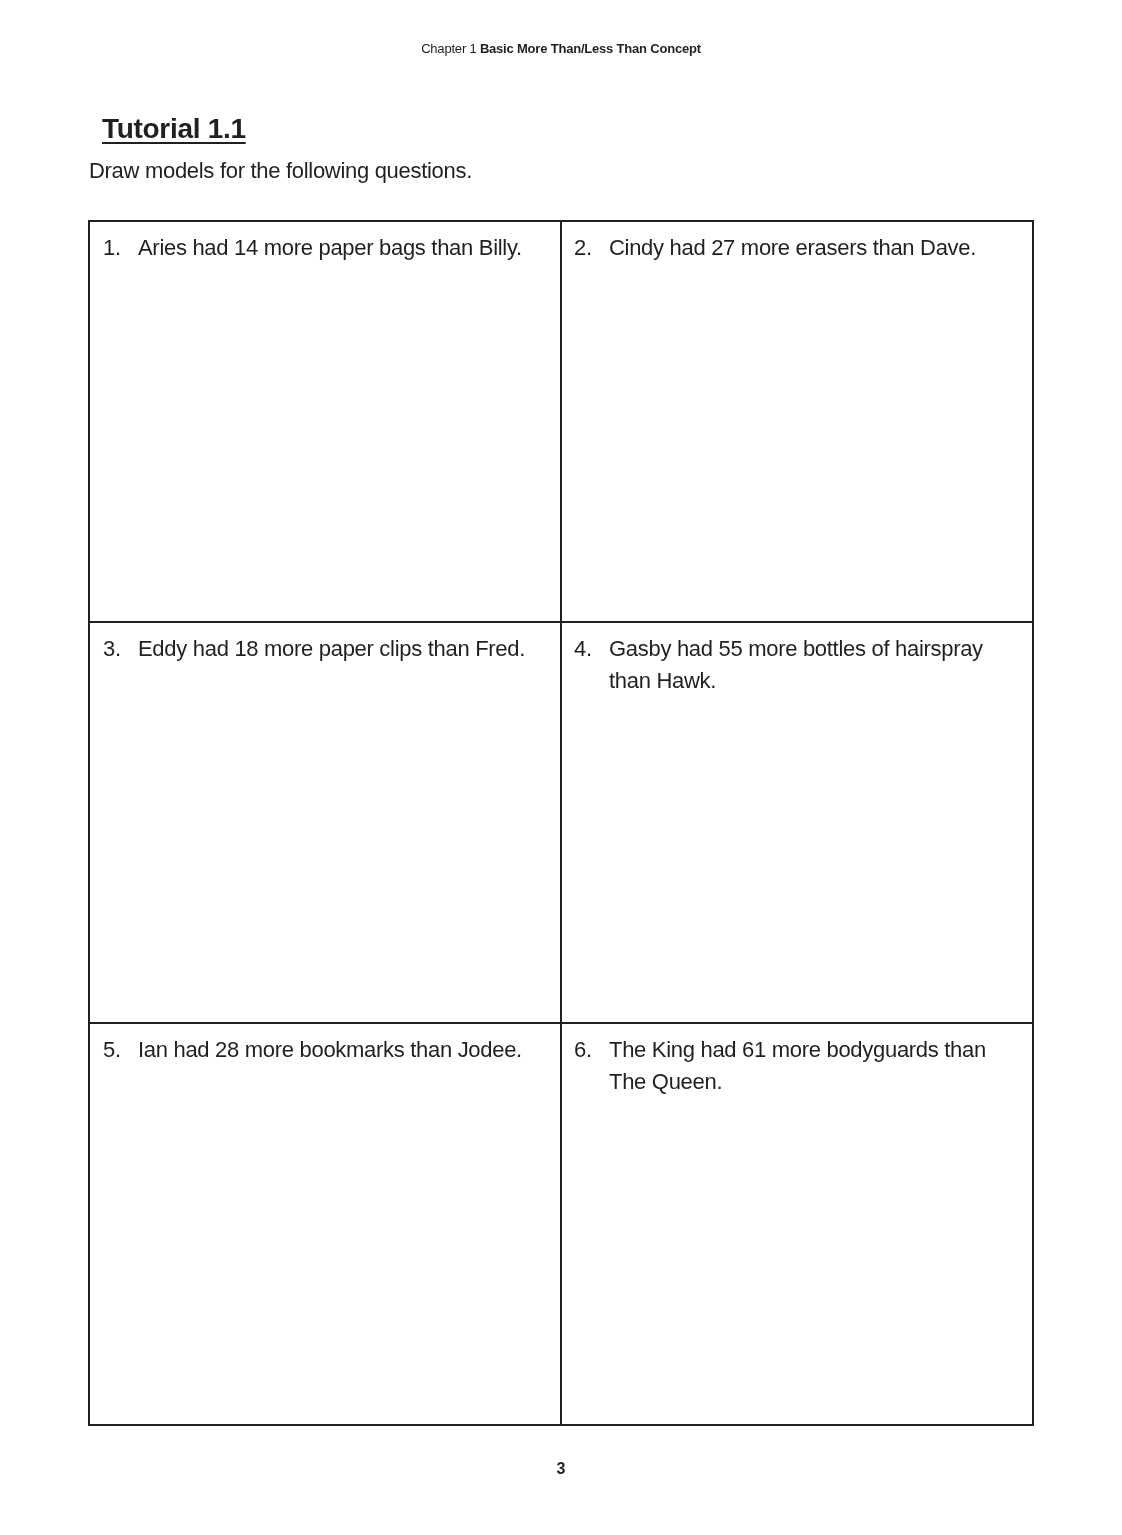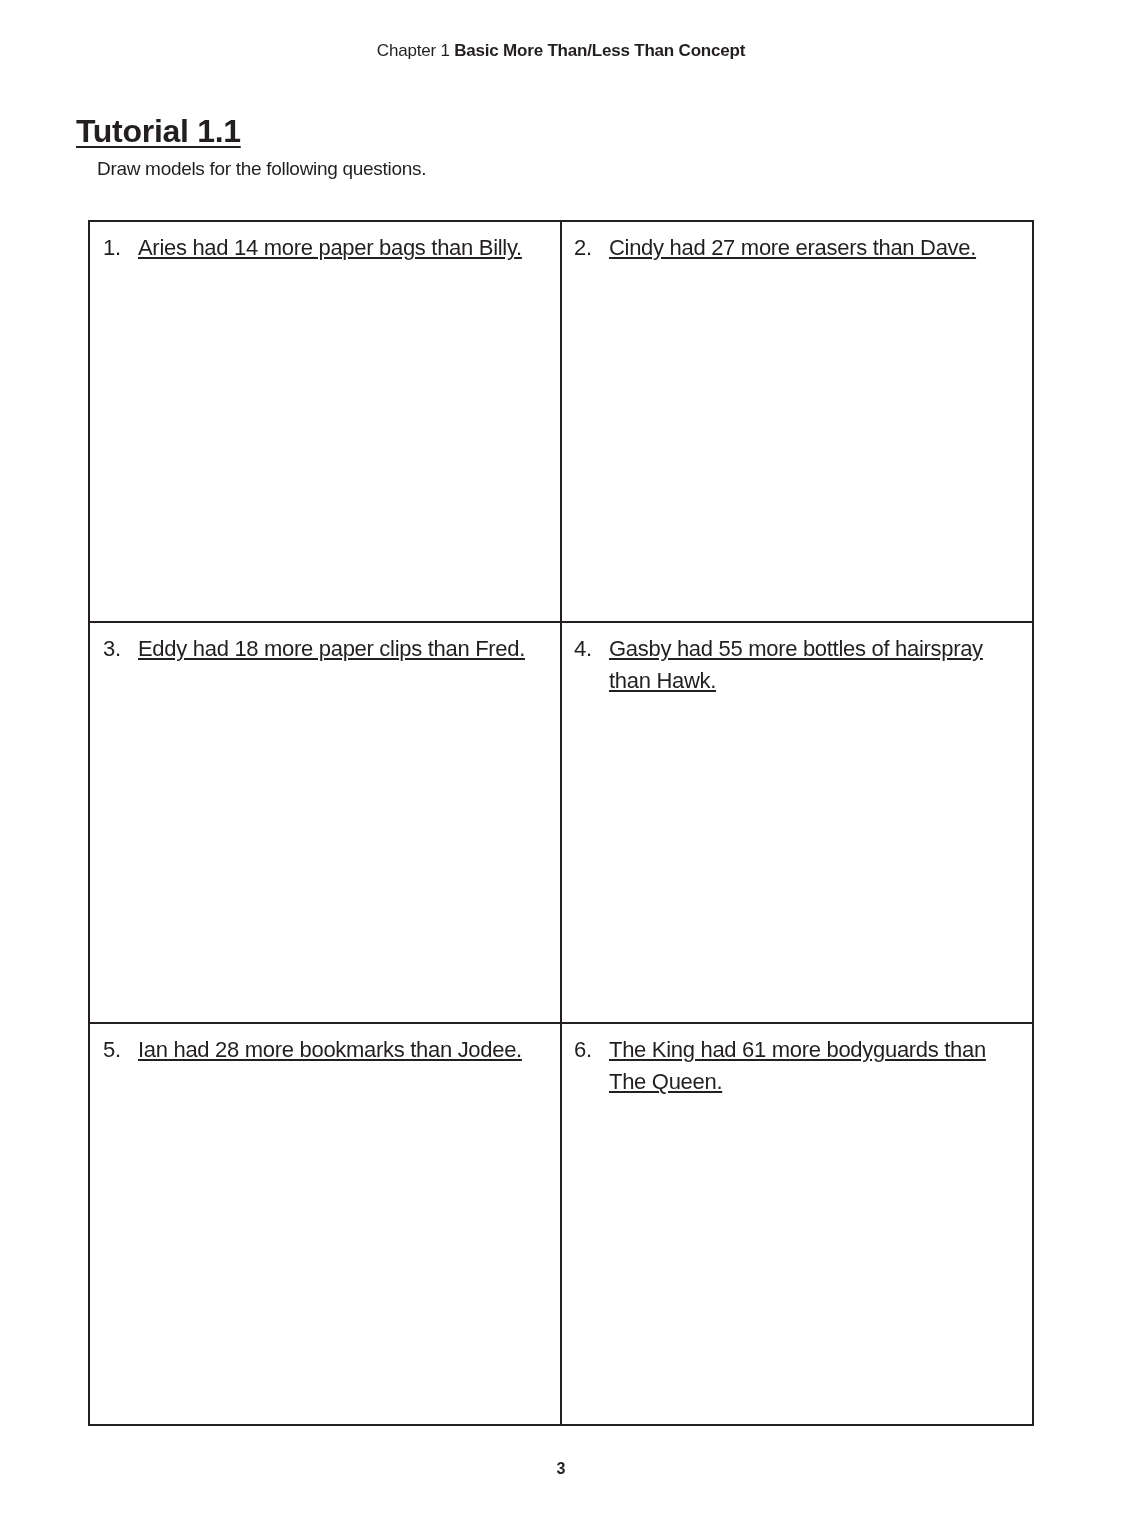--- a/index.html
+++ b/index.html
@@ -14,45 +14,45 @@
       overflow: hidden;
       font-family: "Liberation Sans", "DejaVu Sans", sans-serif;
       color: #231f20;
     }
     .running-header {
       position: absolute;
       top: 41px;
       left: 0;
       width: 1122px;
       text-align: center;
-      font-size: 17px;
+      font-size: 13px;
       letter-spacing: -0.2px;
     }
     .running-header .chapter-num {
       font-weight: normal;
     }
     .running-header .chapter-title {
       font-weight: bold;
     }
     .tutorial-title {
       position: absolute;
       top: 113px;
-      left: 76px;
-      font-size: 32px;
+      left: 102px;
+      font-size: 28px;
       font-weight: bold;
       text-decoration: underline;
       text-decoration-thickness: 2px;
       text-underline-offset: 4px;
       letter-spacing: -0.3px;
     }
     .instructions {
       position: absolute;
       top: 158px;
-      left: 97px;
-      font-size: 19px;
+      left: 89px;
+      font-size: 22px;
       letter-spacing: -0.3px;
       text-align: center;
     }
     .grid {
       position: absolute;
       top: 220px;
       left: 88px;
       width: 946px;
       height: 1206px;
       box-sizing: border-box;
@@ -81,21 +81,20 @@
     .question {
       display: flex;
       align-items: flex-start;
     }
     .q-num {
       width: 35px;
       flex: 0 0 35px;
     }
     .q-text {
       flex: 1 1 auto;
-      text-decoration: underline;
     }
     .page-number {
       position: absolute;
       top: 1460px;
       left: 0;
       width: 1122px;
       text-align: center;
       font-size: 16px;
       font-weight: bold;
     }

